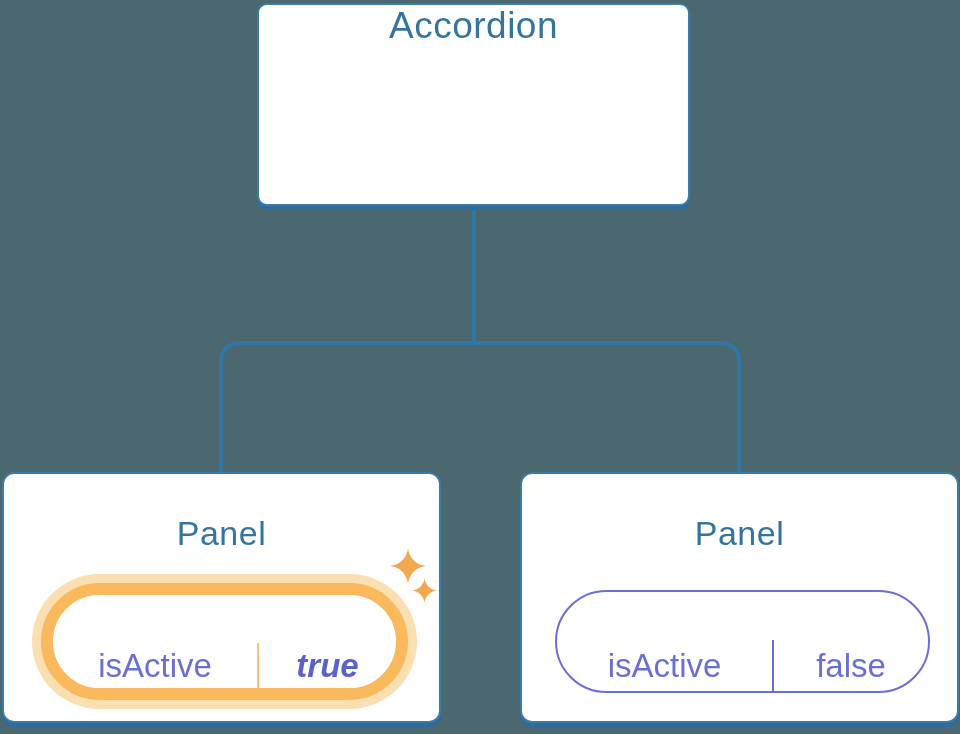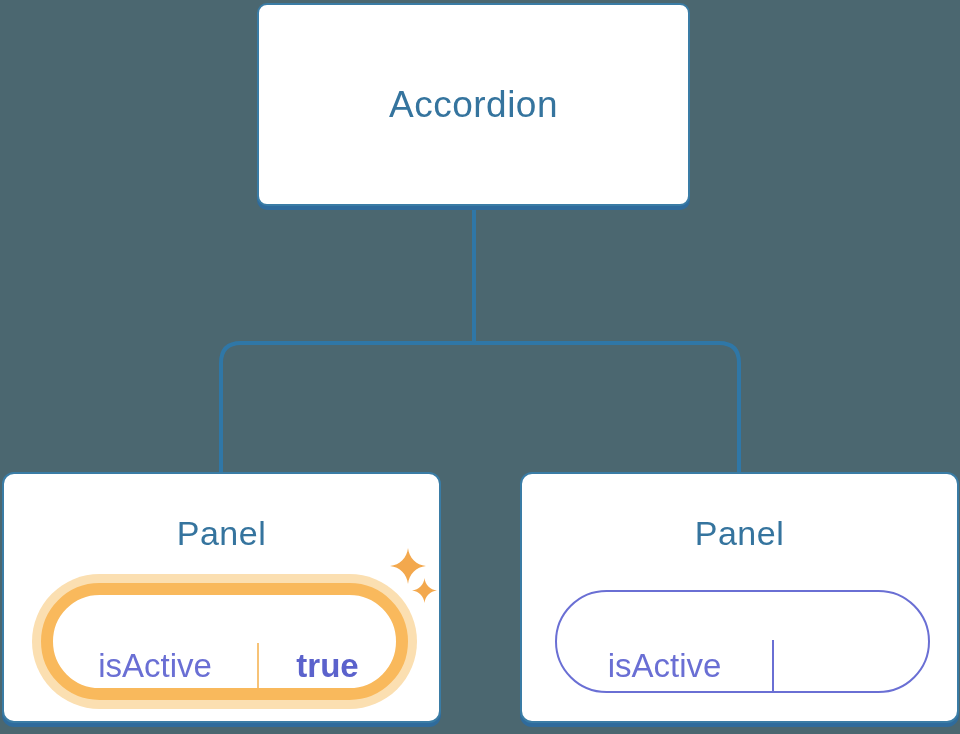--- a/index.html
+++ b/index.html
@@ -28,21 +28,21 @@
     position: absolute;
     background: var(--surface, #FFFFFF);
     border: 2px solid var(--box-border, #3A7CA5);
     box-shadow: 0 4px 0 var(--box-shadow, #2F6B9C);
   }
   .root-node {
     left: 257px; top: 3px;
     width: 433px; height: 203px;
     border-radius: 10px;
     display: flex;
-    align-items: center;
+    align-items: flex-start;
     justify-content: center;
   }
   .root-label {
     color: var(--box-text, #35749E);
     font-size: 37px;
     font-weight: 500;
     letter-spacing: 0.5px;
   }
   .panel-node {
     width: 439px; height: 251px;
@@ -102,20 +102,21 @@
     align-items: center;
     justify-content: center;
     color: var(--state-purple, #6A6FD4);
     font-size: 33px;
     margin-top: 48px;
   }
   .cell-value { flex: 1; }
   .cell-value.bold {
     font-weight: 700;
     color: var(--state-purple-bold, #5B62CC);
+    font-style: italic;
   }
   .sparkle {
     position: absolute;
     fill: var(--sparkle, #F3A84D);
   }
   .sparkle-large { left: 386px; top: 74px;  width: 36px; height: 36px; }
   .sparkle-small { left: 408px; top: 104px; width: 25px; height: 25px; }
 </style>
 </head>
 <body>
@@ -147,16 +148,17 @@
     <svg class="sparkle sparkle-small" viewBox="0 0 24 24" xmlns="http://www.w3.org/2000/svg">
       <path d="M12 0C12.7 6.6 17.4 11.3 24 12C17.4 12.7 12.7 17.4 12 24C11.3 17.4 6.6 12.7 0 12C6.6 11.3 11.3 6.6 12 0Z"></path>
     </svg>
   </div>
 
   <div class="node panel-node panel-right">
     <div class="panel-title">Panel</div>
 
     <div class="pill-purple">
       <div class="cell cell-name">isActive</div>
+      <div class="cell cell-value">false</div>
     </div>
   </div>
 
 </div>
 
 </body></html>

